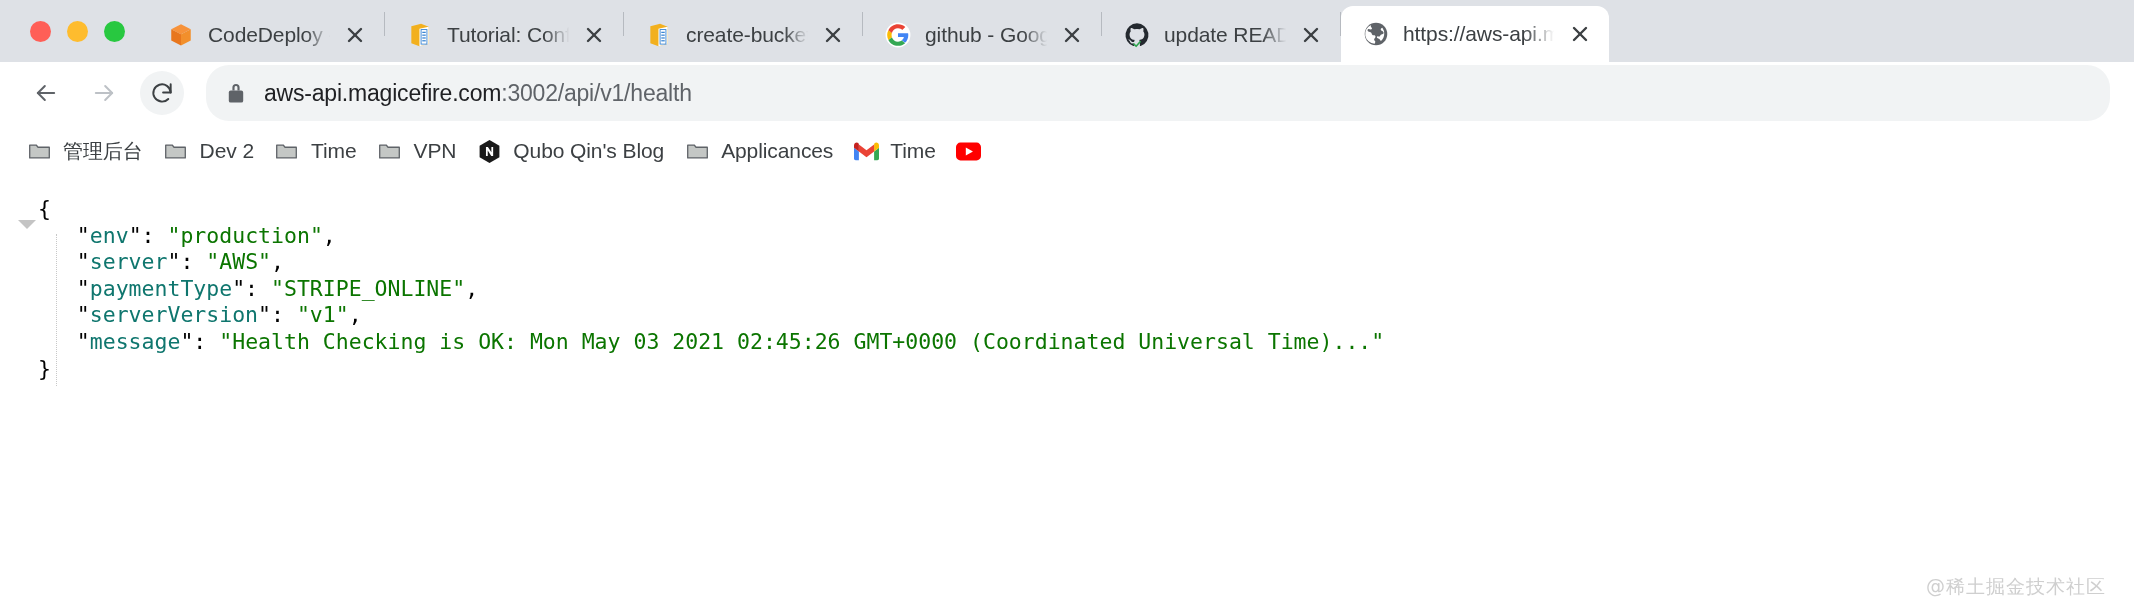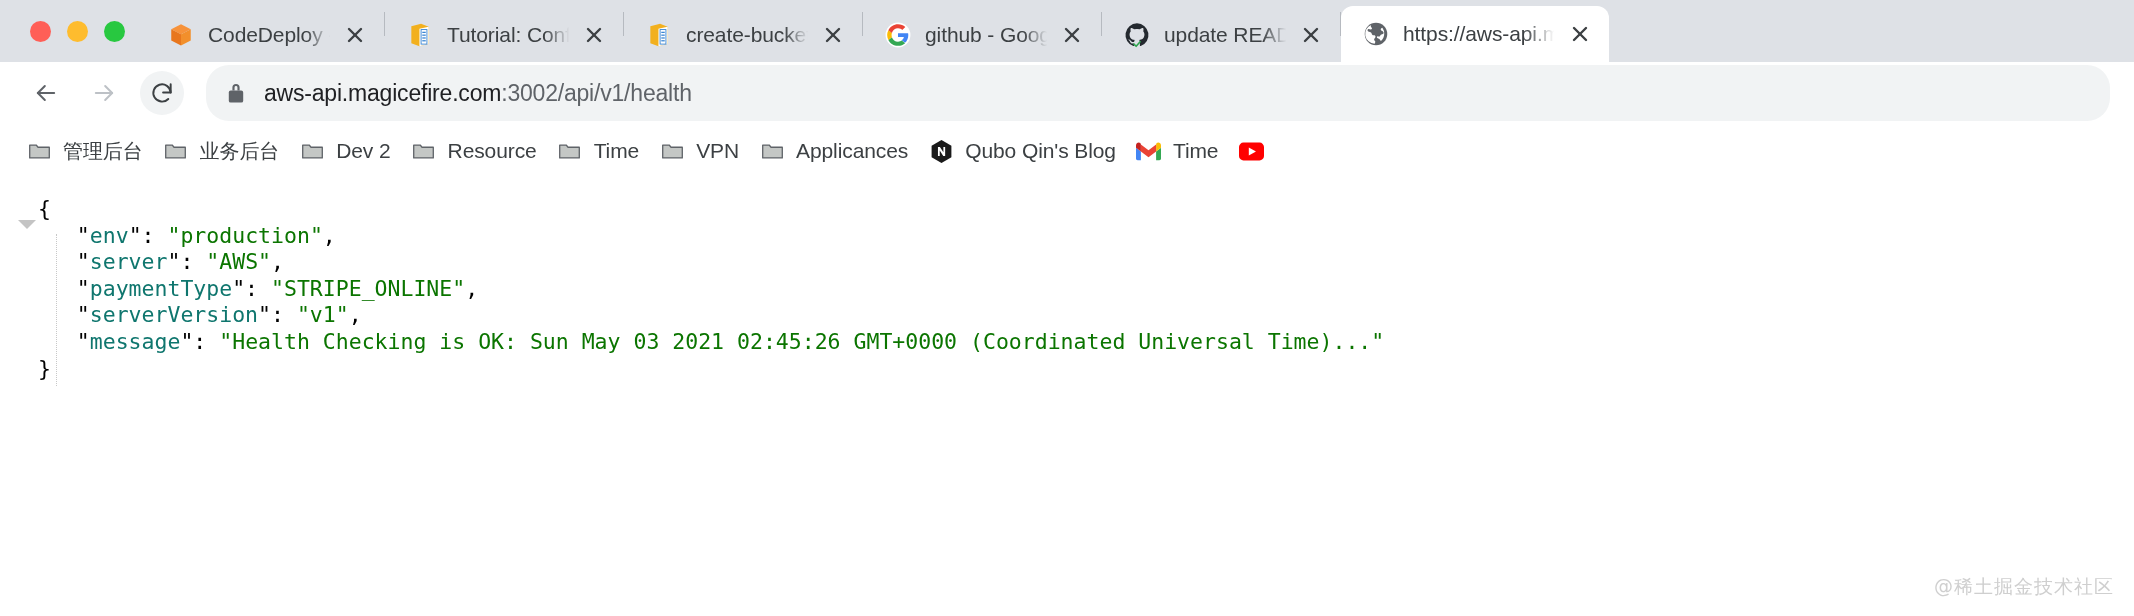--- a/index.html
+++ b/index.html
@@ -212,21 +212,21 @@
   #indent-guide {
     position: absolute;
     left: 56px;
     top: 38px;
     width: 0;
     height: 152px;
     border-left: 1px dotted #c8c8c8;
   }
   #watermark {
     position: absolute;
-    right: 20px;
+    right: 28px;
     bottom: 16px;
     font-family: "DejaVu Sans", sans-serif;
     font-size: 19px;
     color: #cfcfcf;
     letter-spacing: 1px;
     white-space: nowrap;
   }
 </style>
 </head>
 <body>
@@ -411,82 +411,62 @@
         <span class="bm-label cjk">管理后台</span>
       </div>
       <div class="bookmark">
         <span class="bm-icon">
           <span style="display: flex; align-items: center; justify-content: center; width: 25px; height: 25px;">
             <svg width="25" height="25" viewBox="0 0 24 24">
               <path d="M2.6 5.8 h6.2 l1.8 2.1 h10.8 v10.3 h-18.8 z" fill="#c4c7c5" stroke="#5f6368" stroke-width="1.25" stroke-linejoin="round"></path>
             </svg>
           </span>
         </span>
-        <span class="bm-label cjk">业务后台</span>
+        <span class="bm-label">Dev 2</span>
       </div>
       <div class="bookmark">
         <span class="bm-icon">
           <span style="display: flex; align-items: center; justify-content: center; width: 25px; height: 25px;">
             <svg width="25" height="25" viewBox="0 0 24 24">
               <path d="M2.6 5.8 h6.2 l1.8 2.1 h10.8 v10.3 h-18.8 z" fill="#c4c7c5" stroke="#5f6368" stroke-width="1.25" stroke-linejoin="round"></path>
             </svg>
           </span>
         </span>
-        <span class="bm-label">Dev 2</span>
+        <span class="bm-label">Time</span>
       </div>
       <div class="bookmark">
         <span class="bm-icon">
           <span style="display: flex; align-items: center; justify-content: center; width: 25px; height: 25px;">
             <svg width="25" height="25" viewBox="0 0 24 24">
               <path d="M2.6 5.8 h6.2 l1.8 2.1 h10.8 v10.3 h-18.8 z" fill="#c4c7c5" stroke="#5f6368" stroke-width="1.25" stroke-linejoin="round"></path>
             </svg>
           </span>
         </span>
-        <span class="bm-label">Resource</span>
-      </div>
-      <div class="bookmark">
-        <span class="bm-icon">
-          <span style="display: flex; align-items: center; justify-content: center; width: 25px; height: 25px;">
-            <svg width="25" height="25" viewBox="0 0 24 24">
-              <path d="M2.6 5.8 h6.2 l1.8 2.1 h10.8 v10.3 h-18.8 z" fill="#c4c7c5" stroke="#5f6368" stroke-width="1.25" stroke-linejoin="round"></path>
-            </svg>
-          </span>
-        </span>
-        <span class="bm-label">Time</span>
-      </div>
-      <div class="bookmark">
-        <span class="bm-icon">
-          <span style="display: flex; align-items: center; justify-content: center; width: 25px; height: 25px;">
-            <svg width="25" height="25" viewBox="0 0 24 24">
-              <path d="M2.6 5.8 h6.2 l1.8 2.1 h10.8 v10.3 h-18.8 z" fill="#c4c7c5" stroke="#5f6368" stroke-width="1.25" stroke-linejoin="round"></path>
-            </svg>
-          </span>
-        </span>
         <span class="bm-label">VPN</span>
-      </div>
-      <div class="bookmark">
-        <span class="bm-icon">
-          <span style="display: flex; align-items: center; justify-content: center; width: 25px; height: 25px;">
-            <svg width="25" height="25" viewBox="0 0 24 24">
-              <path d="M2.6 5.8 h6.2 l1.8 2.1 h10.8 v10.3 h-18.8 z" fill="#c4c7c5" stroke="#5f6368" stroke-width="1.25" stroke-linejoin="round"></path>
-            </svg>
-          </span>
-        </span>
-        <span class="bm-label">Applicances</span>
       </div>
       <div class="bookmark">
         <span class="bm-icon">
           <span style="display: flex; align-items: center; justify-content: center; width: 25px; height: 25px;">
             <svg width="25" height="25" viewBox="0 0 24 24">
               <path d="M12 1 21.5 6.5 V17.5 L12 23 2.5 17.5 V6.5 Z" fill="#1a1a1a"></path>
               <path d="M8.6 16.4 V7.6 h1.9 l3.3 5.2 V7.6 h1.7 v8.8 h-1.8 l-3.4-5.3 v5.3 z" fill="#ffffff"></path>
             </svg>
           </span>
         </span>
         <span class="bm-label">Qubo Qin's Blog</span>
+      </div>
+      <div class="bookmark">
+        <span class="bm-icon">
+          <span style="display: flex; align-items: center; justify-content: center; width: 25px; height: 25px;">
+            <svg width="25" height="25" viewBox="0 0 24 24">
+              <path d="M2.6 5.8 h6.2 l1.8 2.1 h10.8 v10.3 h-18.8 z" fill="#c4c7c5" stroke="#5f6368" stroke-width="1.25" stroke-linejoin="round"></path>
+            </svg>
+          </span>
+        </span>
+        <span class="bm-label">Applicances</span>
       </div>
       <div class="bookmark">
         <span class="bm-icon">
           <span style="display: flex; align-items: center; justify-content: center; width: 25px; height: 25px;">
             <svg width="25" height="25" viewBox="0 0 24 18">
               <path fill="#4285f4" d="M1.6 17.4h3.1V9.1L0 5.5v10.3c0 .9.7 1.6 1.6 1.6z"></path>
               <path fill="#34a853" d="M19.3 17.4h3.1c.9 0 1.6-.7 1.6-1.6V5.5l-4.7 3.6z"></path>
               <path fill="#fbbc04" d="M19.3 2.2v6.9L24 5.5V3c0-2.2-2.5-3.4-4.2-2.1z"></path>
               <path fill="#ea4335" d="M4.7 9.1V2.2L12 7.7l7.3-5.5v6.9L12 14.6z"></path>
               <path fill="#c5221f" d="M0 3v2.5l4.7 3.6V2.2L4.2.9C2.5-.4 0 .8 0 3z"></path>
@@ -510,20 +490,20 @@
   <div id="content">
     <div id="json-viewer">
       <div id="collapse-triangle"></div>
       <div id="indent-guide"></div>
       <div id="json-lines">
           <div class="json-line"><span class="json-punc">{</span></div>
           <div class="json-line"><span class="json-indent"></span><span class="json-punc">"</span><span class="json-key">env</span><span class="json-punc">": </span><span class="json-str">"</span><span class="json-str">production</span><span class="json-str">"</span><span class="json-punc">,</span></div>
           <div class="json-line"><span class="json-indent"></span><span class="json-punc">"</span><span class="json-key">server</span><span class="json-punc">": </span><span class="json-str">"</span><span class="json-str">AWS</span><span class="json-str">"</span><span class="json-punc">,</span></div>
           <div class="json-line"><span class="json-indent"></span><span class="json-punc">"</span><span class="json-key">paymentType</span><span class="json-punc">": </span><span class="json-str">"</span><span class="json-str">STRIPE_ONLINE</span><span class="json-str">"</span><span class="json-punc">,</span></div>
           <div class="json-line"><span class="json-indent"></span><span class="json-punc">"</span><span class="json-key">serverVersion</span><span class="json-punc">": </span><span class="json-str">"</span><span class="json-str">v1</span><span class="json-str">"</span><span class="json-punc">,</span></div>
-          <div class="json-line"><span class="json-indent"></span><span class="json-punc">"</span><span class="json-key">message</span><span class="json-punc">": </span><span class="json-str">"</span><span class="json-str">Health Checking is OK: Sun May 03 2021 02:45:26 GMT+0000 (Coordinated Universal Time)...</span><span class="json-str">"</span></div>
+          <div class="json-line"><span class="json-indent"></span><span class="json-punc">"</span><span class="json-key">message</span><span class="json-punc">": </span><span class="json-str">"</span><span class="json-str">Health Checking is OK: Mon May 03 2021 02:45:26 GMT+0000 (Coordinated Universal Time)...</span><span class="json-str">"</span></div>
           <div class="json-line"><span class="json-punc">}</span></div>
         </div>
     </div>
     <div id="watermark">@稀土掘金技术社区</div>
   </div>
 
 </div>
 
 </body></html>

